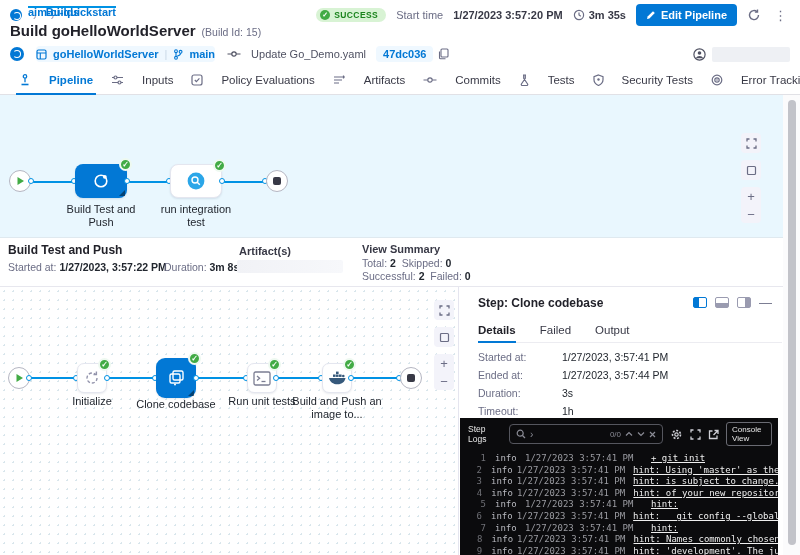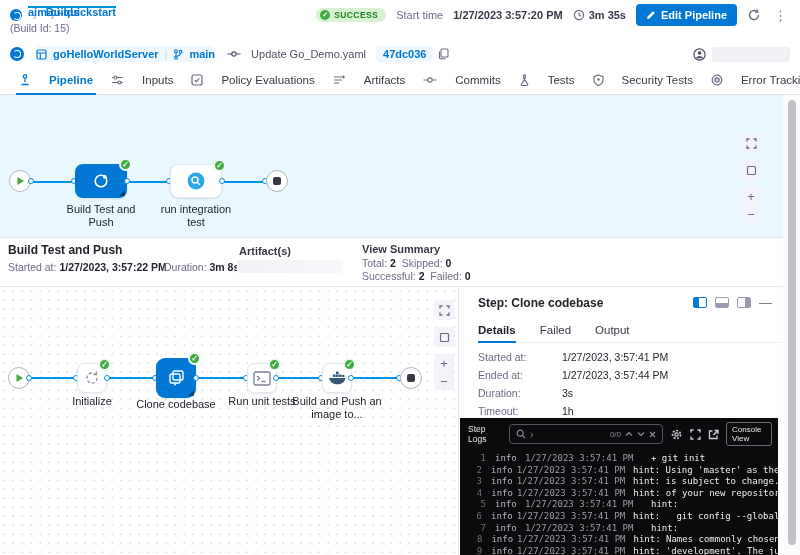--- a/index.html
+++ b/index.html
@@ -110,21 +110,21 @@
   .searchbox .prompt { font-size:10px; color:#8a8b95; }
   .searchbox .count { margin-left:auto; font-size:8px; color:#8a8b95; }
   .sb-ic { color:#8a8b95; display:flex; }
   .con-ic { color:#cfd0d6; display:flex; cursor:pointer; }
   .con-view-btn { margin-left:auto; border:1px solid #6a6b73; border-radius:3px; color:#e8e8e8; font-size:8px; line-height:9px; padding:2px 5px; text-align:left; cursor:pointer; }
   .loglines { padding:4px 0 0 14px; font-family:"DejaVu Sans Mono", monospace; font-size:9px; }
   .logline { display:flex; line-height:11.6px; white-space:pre; }
   .ln { width:12px; text-align:right; color:#6f7076; }
   .lv { width:26px; margin-left:9px; color:#b9bac0; }
   .lt { width:118px; margin-left:4px; color:#9b9ca2; }
-  .lm { margin-left:8px; color:#efefef; overflow:hidden; }
+  .lm { margin-left:8px; color:#efefef; overflow:hidden;text-decoration:underline; }
 
   
   #scrollbar { position:absolute; right:0; top:95px; width:17px; height:460px; background:#fbfbfc; }
   #scrollthumb { position:absolute; right:4px; top:5px; width:8px; height:445px; border-radius:4px; background:#c2c3c9; }
 </style>
 </head>
 <body>
 
 <div id="topbar">
   <div class="row1">
@@ -163,20 +163,21 @@
         <svg width="14" height="14" viewBox="0 0 14 14">
             <path d="M11.5 7a4.5 4.5 0 1 1-1.4-3.2" fill="none" stroke="#6b6d85" stroke-width="1.4"></path>
             <path d="M10.5 1.5v2.6H7.9" fill="none" stroke="#6b6d85" stroke-width="1.4"></path>
           </svg>
       </span>
       <span class="kebab">⋮</span>
     </span>
   </div>
 
   <div class="title-row">
+    <span class="page-title">Build goHelloWorldServer</span>
     <span class="build-id">(Build Id: 15)</span>
   </div>
 
   <div class="row2">
     <span class="crumb-logo" style="width:14px;height:14px;"></span>
     <span class="repo-pill">
       <span>
         <svg width="11" height="11" viewBox="0 0 11 11">
             <rect x="1" y="1" width="9" height="9" rx="1.5" fill="none" stroke="#0278d5" stroke-width="1.2"></rect>
             <path d="M1 4h9M4.3 4v6" stroke="#0278d5" stroke-width="1.1"></path>

